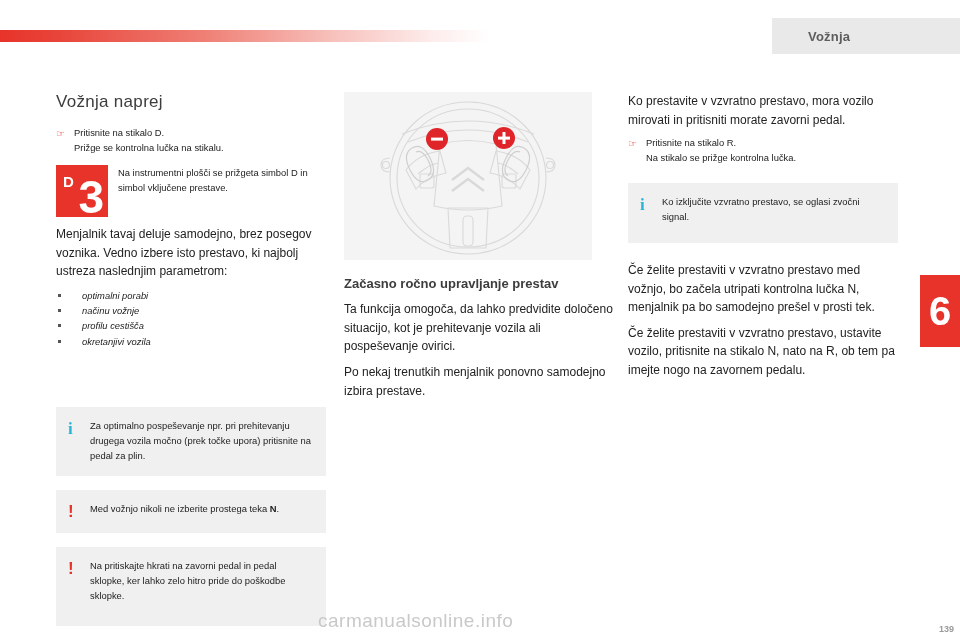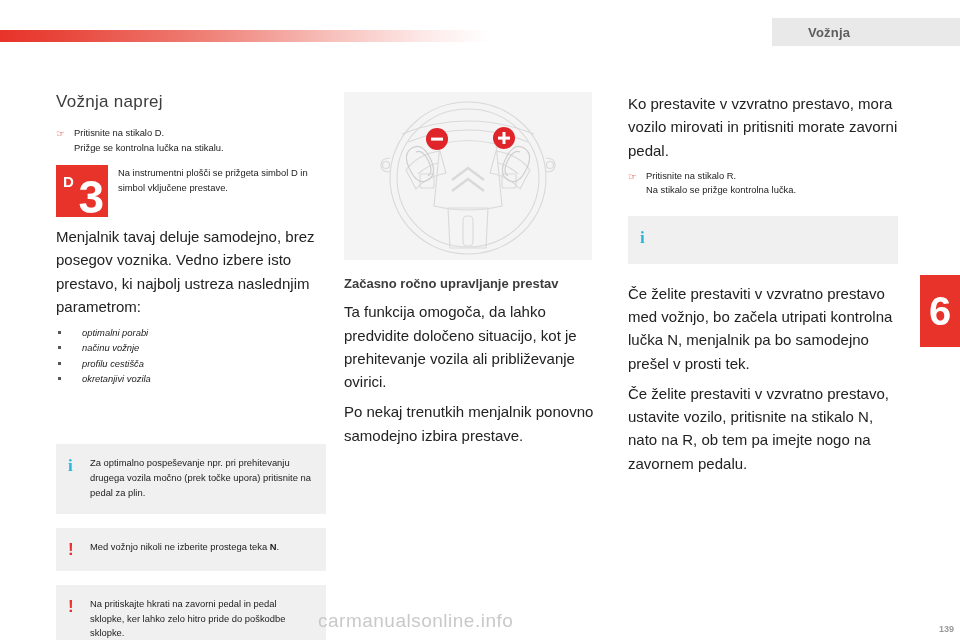--- a/index.html
+++ b/index.html
@@ -23,21 +23,21 @@
     top: 30px;
     width: 490px;
     height: 12px;
     background: linear-gradient(to right, #e8332a 0%, #e8453a 12%, #ef8076 42%, #f7c1bc 68%, #fdeceb 88%, #ffffff 100%);
   }
   .header-tab {
     position: absolute;
     right: 0;
     top: 18px;
     width: 188px;
-    height: 28px;
+    height: 36px;
     background: #e9e9e9;
     display: flex;
     align-items: center;
   }
   .header-tab-label {
     font-size: 13px;
     font-weight: bold;
     color: #5d5d5d;
     margin-left: 36px;
     letter-spacing: 0.2px;
@@ -99,21 +99,21 @@
   }
   h3.sub-title {
     font-size: 13px;
     font-weight: bold;
     color: #3d3d3d;
     margin: 0 0 8px 0;
     line-height: 1.25;
   }
 
   p.body {
-    font-size: 15px;
+    font-size: 12px;
     line-height: 1.55;
     margin: 0 0 7px 0;
     color: #222;
   }
 
   
   .action {
     display: flex;
     margin: 0 0 10px 0;
   }
@@ -334,40 +334,41 @@
       <g>
         <circle cx="160" cy="46" r="11" fill="#e0252a"></circle>
         <rect x="154" y="44.6" width="12" height="3" fill="#ffffff"></rect>
         <rect x="158.5" y="40" width="3" height="12" fill="#ffffff"></rect>
       </g>
     </svg>
   </div>
 
   <h3 class="sub-title">Začasno ročno upravljanje prestav</h3>
 
-  <p class="body">Ta funkcija omogoča, da lahko predvidite določeno situacijo, kot je prehitevanje vozila ali približevanje ovirici.</p>
+  <p class="body">Ta funkcija omogoča, da lahko predvidite določeno situacijo, kot je prehitevanje vozila ali pospeševanje ovirici.</p>
   <p class="body">Po nekaj trenutkih menjalnik ponovno samodejno izbira prestave.</p>
 
 </div>
 
 <div class="col col-right">
 
 
   <p class="body">Ko prestavite v vzvratno prestavo, mora vozilo mirovati in pritisniti morate zavorni pedal.</p>
 
   <div class="action">
     <span class="action-icon">☞</span>
     <span class="action-text">
       <span class="line-sub">Pritisnite na stikalo R.</span>
       <span class="line-sub">Na stikalo se prižge kontrolna lučka.</span>
     </span>
   </div>
 
   <div class="callout" style="margin-top:18px;padding-bottom:18px;">
     <span class="callout-icon info">i</span>
+    <span class="callout-text">Ko izključite vzvratno prestavo, se oglasi zvočni signal.</span>
   </div>
 
   <p class="body" style="margin-top:18px;">Če želite prestaviti v vzvratno prestavo med vožnjo, bo začela utripati kontrolna lučka N, menjalnik pa bo samodejno prešel v prosti tek.</p>
   <p class="body">Če želite prestaviti v vzvratno prestavo, ustavite vozilo, pritisnite na stikalo N, nato na R, ob tem pa imejte nogo na zavornem pedalu.</p>
 
 </div>
 
 <div class="watermark">carmanualsonline.info</div>
 <div class="page-number">139</div>
 

